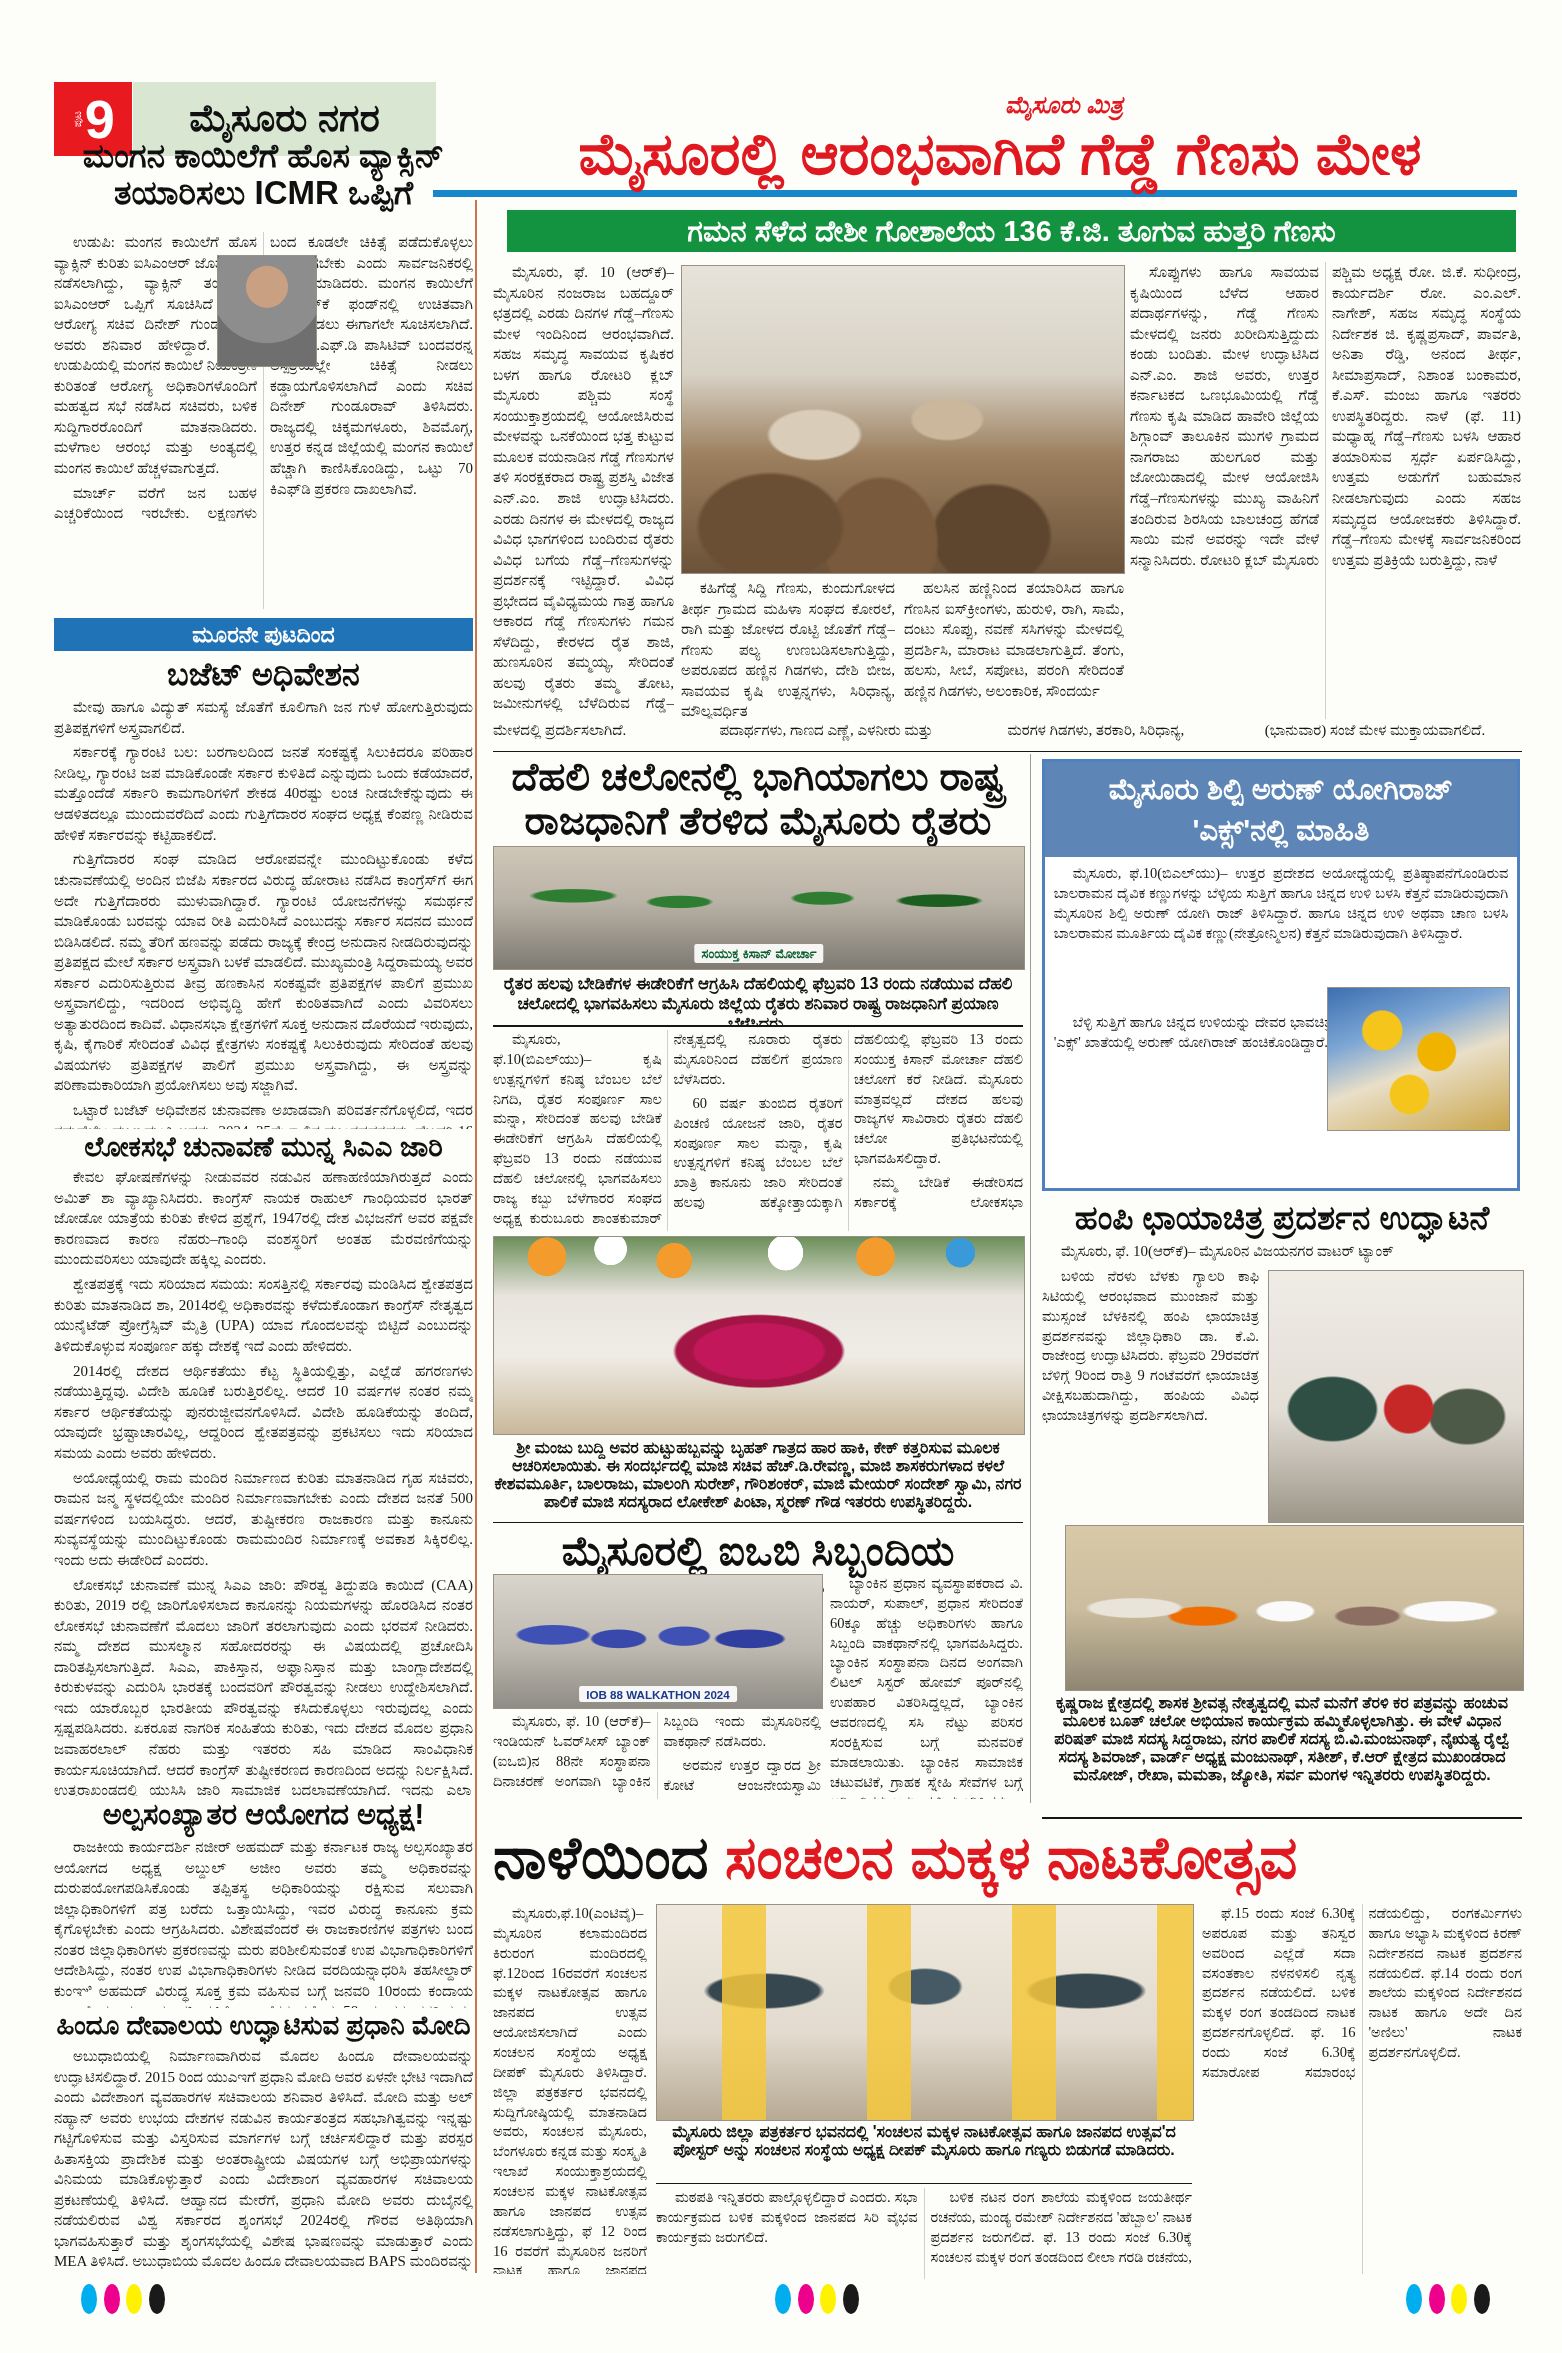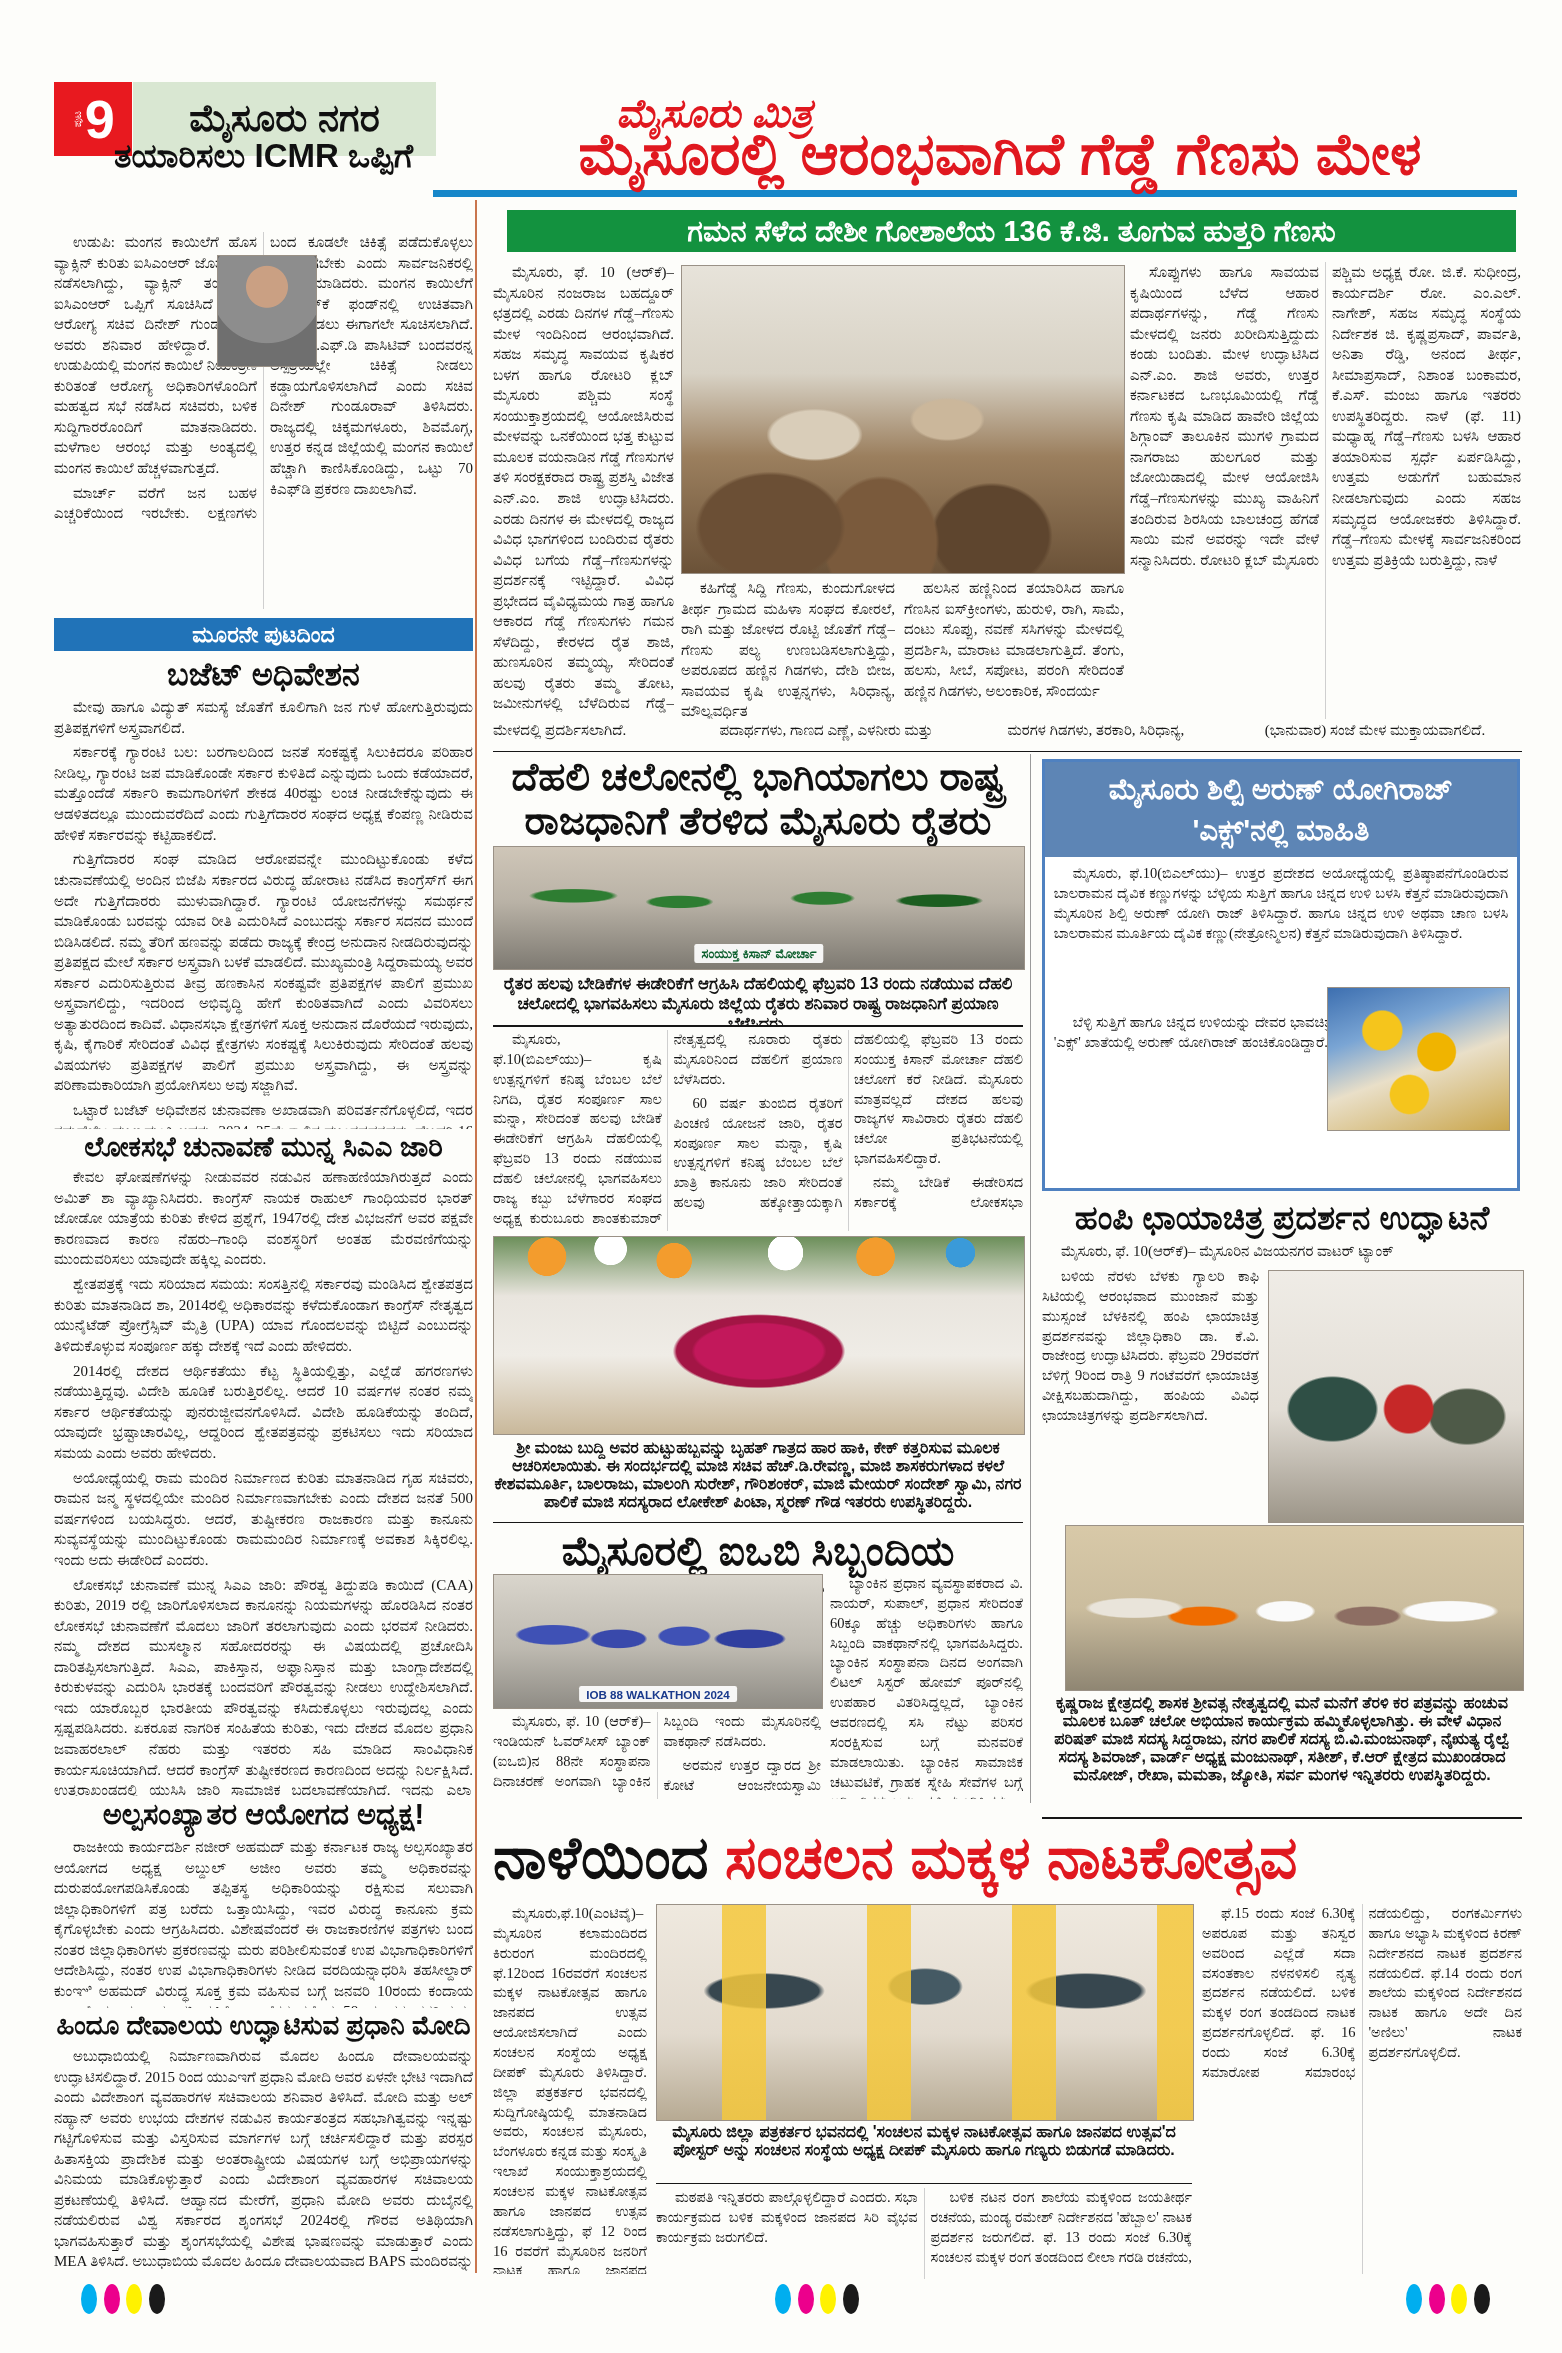--- a/index.html
+++ b/index.html
@@ -22,29 +22,30 @@
 <body>
 
 <div class="abs" style="left:0;top:0;width:1562px;height:203px;">
   <div class="abs" style="left:54px;top:82px;width:78px;height:74px;background:#e8191f;display:flex;align-items:center;justify-content:center;">
     <span style="color:#fff;font-size:11px;writing-mode:vertical-rl;transform:rotate(180deg);font-family:'Liberation Sans',sans-serif;margin-right:1.4px;">ಪುಟ</span>
     <span style="color:#fff;font-size:54px;font-weight:bold;font-family:'Liberation Sans',sans-serif;line-height:1;">9</span>
   </div>
   <div class="abs" style="left:133px;top:82px;width:303px;height:74px;background:#d9e7d2;display:flex;align-items:center;justify-content:center;">
     <span style="font-size:38px;font-weight:bold;font-family:'Liberation Sans',sans-serif;color:#101010;">ಮೈಸೂರು ನಗರ</span>
   </div>
-  <div class="abs" style="left:616px;top:91px;width:507px;text-align:left;color:#e0181f;font-size:40px;font-weight:bold;font-family:'Liberation Sans',sans-serif;font-style:italic;">ಮೈಸೂರು ಮಿತ್ರ</div>
+  <div class="abs" style="left:616px;top:91px;width:507px;text-align:right;color:#e0181f;font-size:24px;font-weight:bold;font-family:'Liberation Sans',sans-serif;font-style:italic;">ಮೈಸೂರು ಮಿತ್ರ</div>
   <div class="abs" style="left:433px;top:190px;width:1084px;height:6.5px;background:#1787c9;"></div>
 </div>
 
 <div class="abs" style="left:475px;top:200px;width:2.2px;height:2073px;background:#c9764e;"></div>
 <div class="abs" style="left:1030px;top:754px;width:1.4px;height:1049px;background:#9a9a9a;"></div>
 
 <div class="abs" style="left:54px;top:138px;width:419px;height:2138px;">
   <div class="headline" style="font-size:33px;">
+    <div>ಮಂಗನ ಕಾಯಿಲೆಗೆ ಹೊಸ ವ್ಯಾಕ್ಸಿನ್</div>
     <div>ತಯಾರಿಸಲು ICMR ಒಪ್ಪಿಗೆ</div>
   </div>
   <div class="abs bodytext cols2" style="left:0;top:94px;width:419px;height:377px;">
     <p>ಉಡುಪಿ: ಮಂಗನ ಕಾಯಿಲೆಗೆ ಹೊಸ ವ್ಯಾಕ್ಸಿನ್ ಕುರಿತು ಐಸಿಎಂಆರ್ ಜೊತೆ ಚರ್ಚೆ ನಡೆಸಲಾಗಿದ್ದು, ವ್ಯಾಕ್ಸಿನ್ ತಯಾರಿಕೆಗೆ ಐಸಿಎಂಆರ್ ಒಪ್ಪಿಗೆ ಸೂಚಿಸಿದೆ ಎಂದು ಆರೋಗ್ಯ ಸಚಿವ ದಿನೇಶ್ ಗುಂಡೂರಾವ್ ಅವರು ಶನಿವಾರ ಹೇಳಿದ್ದಾರೆ. ಇಂದು ಉಡುಪಿಯಲ್ಲಿ ಮಂಗನ ಕಾಯಿಲೆ ನಿಯಂತ್ರಣ ಕುರಿತಂತೆ ಆರೋಗ್ಯ ಅಧಿಕಾರಿಗಳೊಂದಿಗೆ ಮಹತ್ವದ ಸಭೆ ನಡೆಸಿದ ಸಚಿವರು, ಬಳಿಕ ಸುದ್ದಿಗಾರರೊಂದಿಗೆ ಮಾತನಾಡಿದರು. ಮಳೆಗಾಲ ಆರಂಭ ಮತ್ತು ಅಂತ್ಯದಲ್ಲಿ ಮಂಗನ ಕಾಯಿಲೆ ಹೆಚ್ಚಳವಾಗುತ್ತದೆ.</p>
     <p>ಮಾರ್ಚ್ ವರೆಗೆ ಜನ ಬಹಳ ಎಚ್ಚರಿಕೆಯಿಂದ ಇರಬೇಕು. ಲಕ್ಷಣಗಳು ಬಂದ ಕೂಡಲೇ ಚಿಕಿತ್ಸೆ ಪಡೆದುಕೊಳ್ಳಲು ಮುಂದಾಗಬೇಕು ಎಂದು ಸಾರ್ವಜನಿಕರಲ್ಲಿ ಮನವಿ ಮಾಡಿದರು. ಮಂಗನ ಕಾಯಿಲೆಗೆ ಎಬಿಎಆರ್‌ಕೆ ಫಂಡ್‌ನಲ್ಲಿ ಉಚಿತವಾಗಿ ಚಿಕಿತ್ಸೆ ನೀಡಲು ಈಗಾಗಲೇ ಸೂಚಿಸಲಾಗಿದೆ. ಅಲ್ಲದೆ ಕೆ.ಎಫ್.ಡಿ ಪಾಸಿಟಿವ್ ಬಂದವರನ್ನ ಆಸ್ಪತ್ರೆಯಲ್ಲೇ ಚಿಕಿತ್ಸೆ ನೀಡಲು ಕಡ್ಡಾಯಗೊಳಿಸಲಾಗಿದೆ ಎಂದು ಸಚಿವ ದಿನೇಶ್ ಗುಂಡೂರಾವ್ ತಿಳಿಸಿದರು. ರಾಜ್ಯದಲ್ಲಿ ಚಿಕ್ಕಮಗಳೂರು, ಶಿವಮೊಗ್ಗ, ಉತ್ತರ ಕನ್ನಡ ಜಿಲ್ಲೆಯಲ್ಲಿ ಮಂಗನ ಕಾಯಿಲೆ ಹೆಚ್ಚಾಗಿ ಕಾಣಿಸಿಕೊಂಡಿದ್ದು, ಒಟ್ಟು 70 ಕಿಎಫ್‌ಡಿ ಪ್ರಕರಣ ದಾಖಲಾಗಿವೆ.</p>
   </div>
   <div class="photo" style="left:163px;top:117px;width:98px;height:110px;background:radial-gradient(circle at 50% 28%,#caa083 0 22%,#8d8d8d 23% 60%,#6f6f6f 61% 100%);"></div>
 
   <div class="bar" style="position:absolute;left:0;top:480px;width:419px;height:33px;line-height:33px;background:#2173b8;font-size:22px;">ಮೂರನೇ ಪುಟದಿಂದ</div>
   <div class="headline abs" style="left:0;top:519px;width:419px;font-size:32px;">ಬಜೆಟ್ ಅಧಿವೇಶನ</div>

